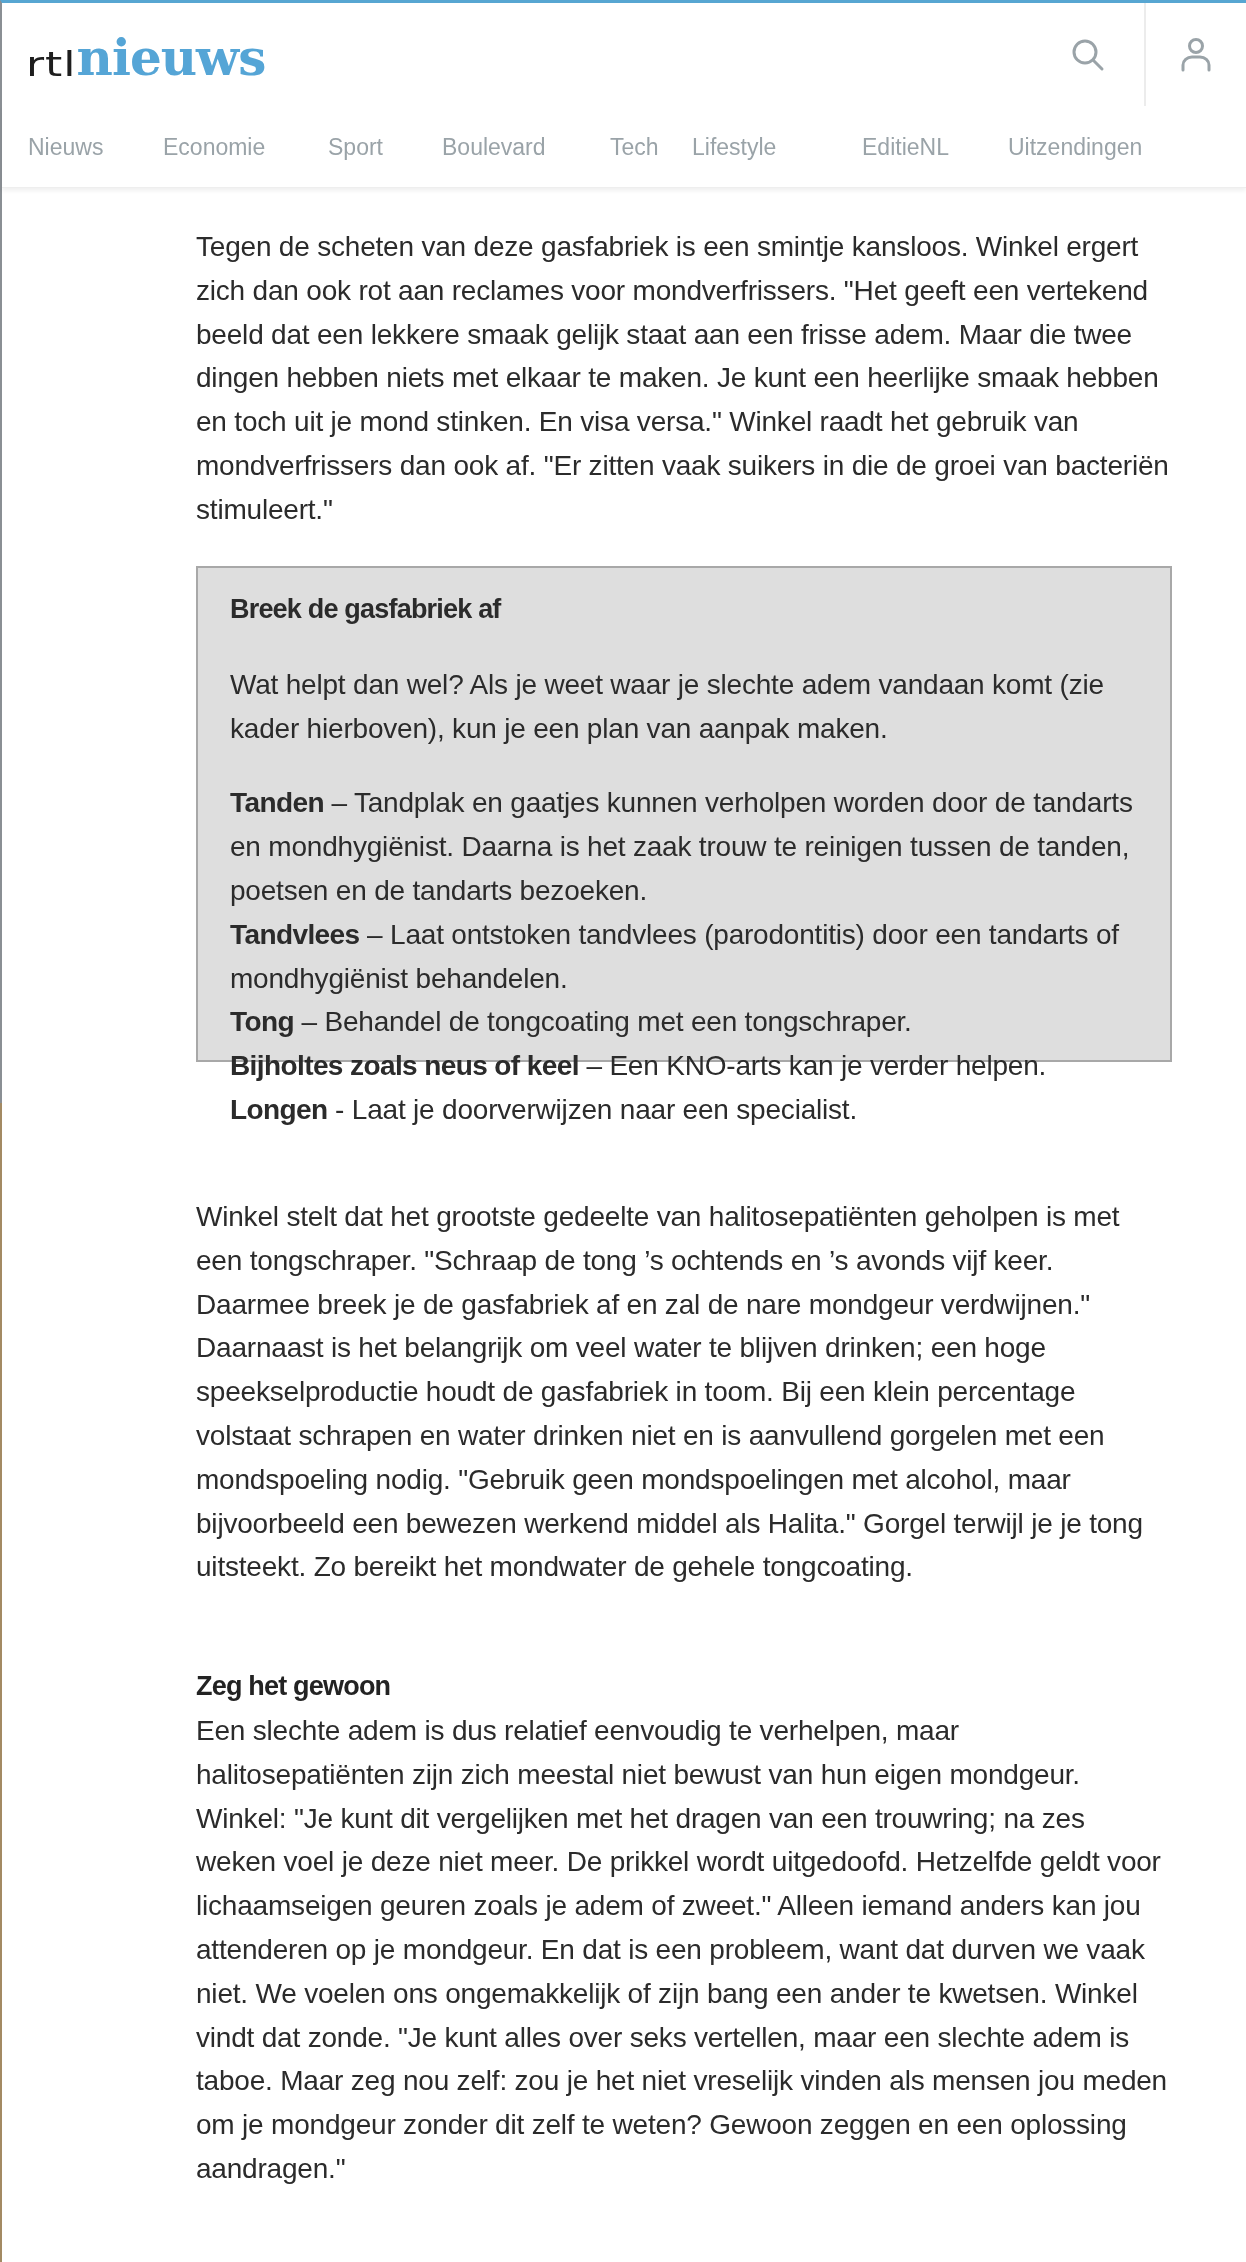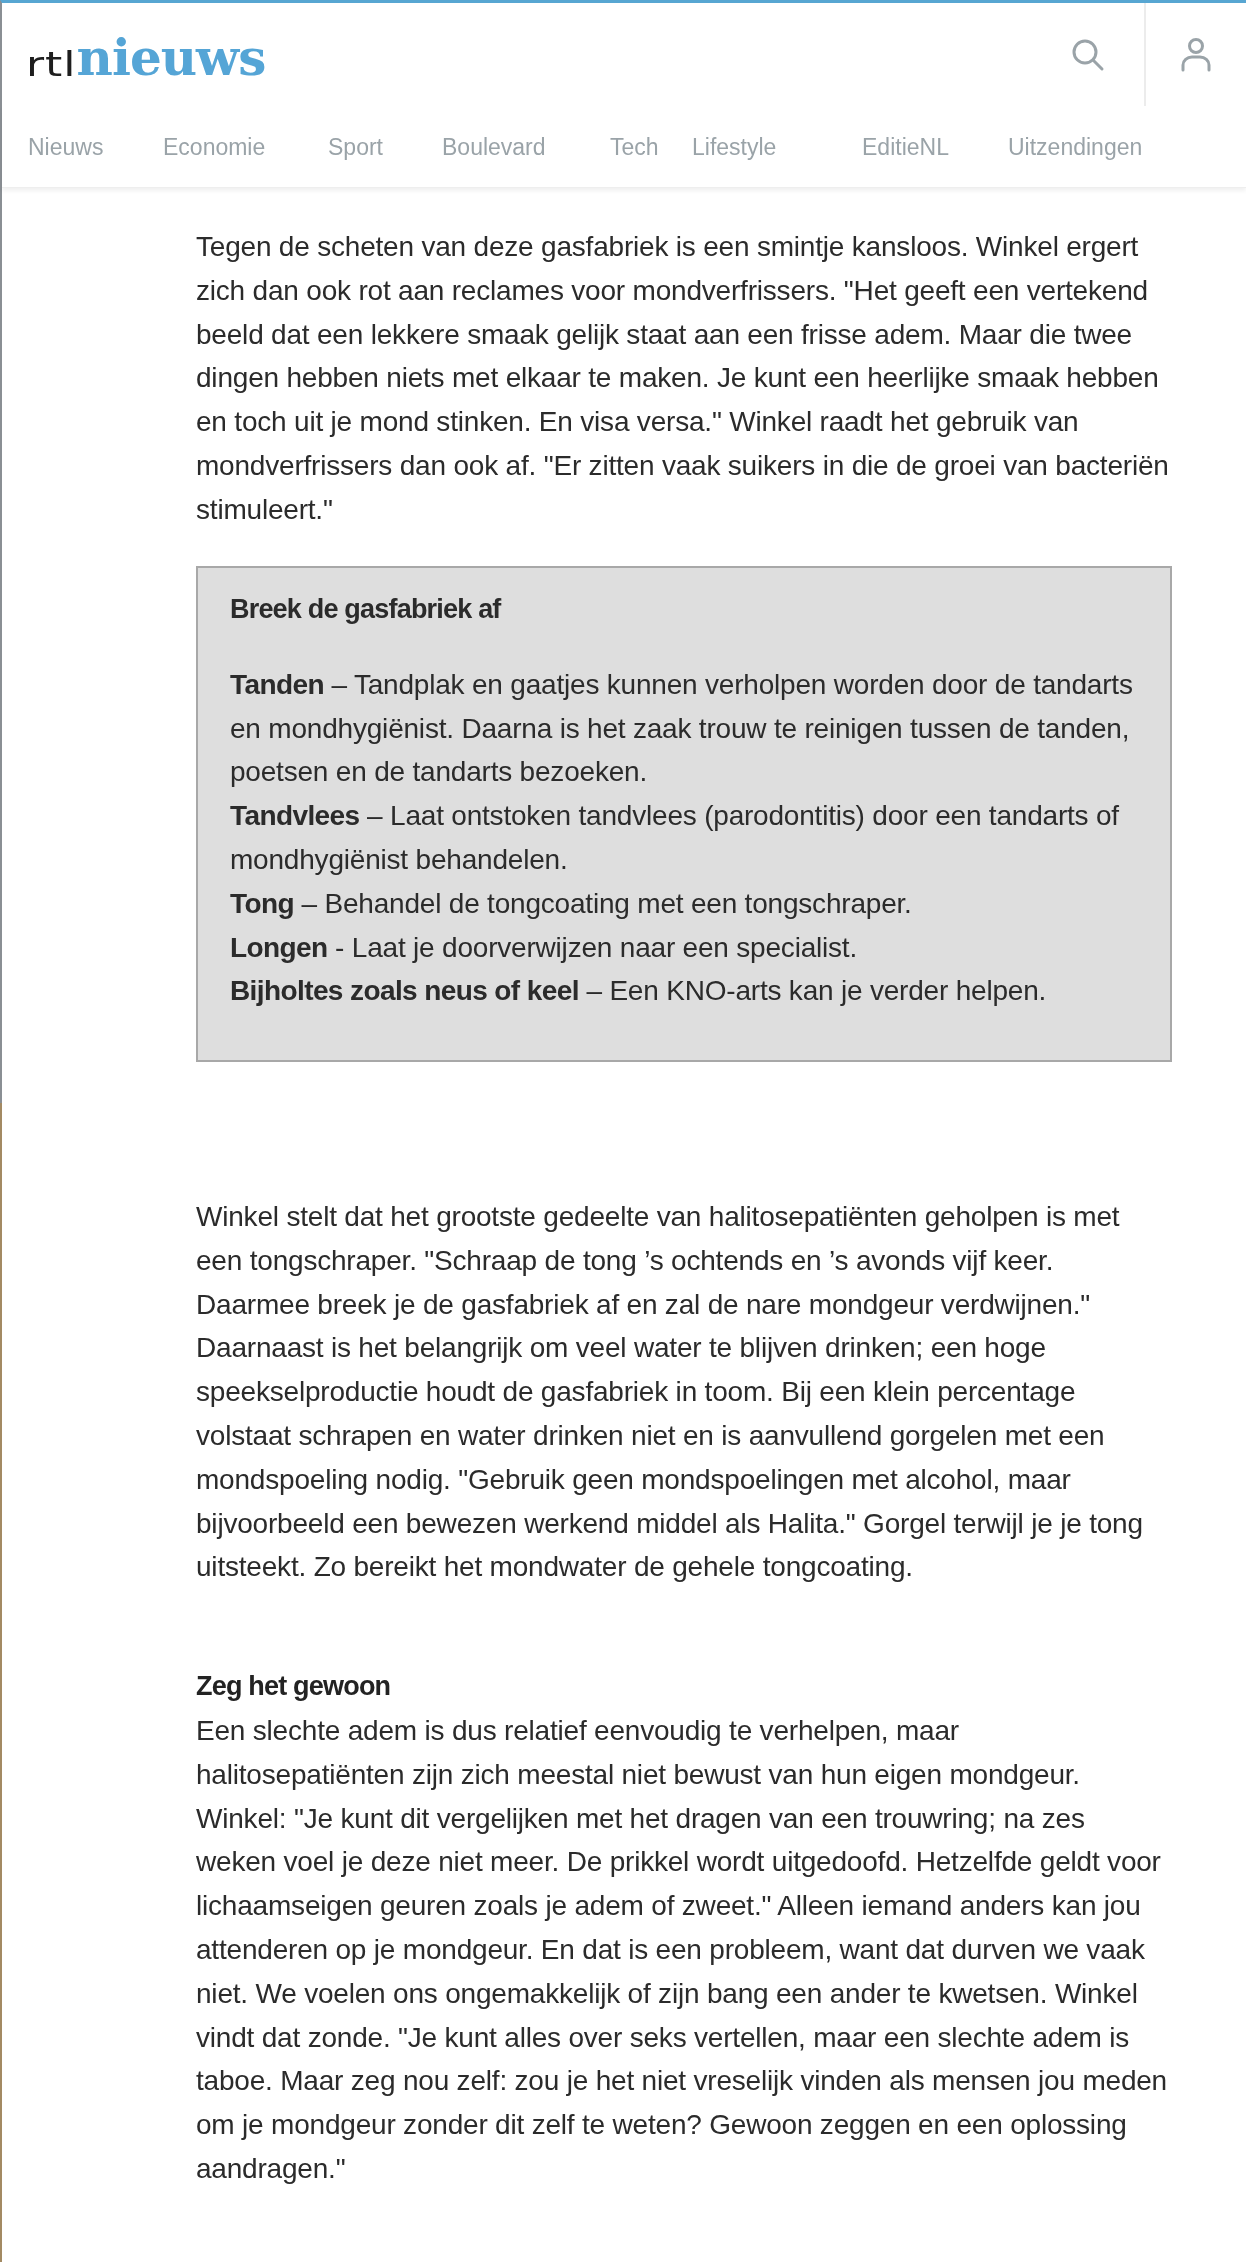--- a/index.html
+++ b/index.html
@@ -112,26 +112,27 @@
   <a class="nav-item" style="left:608px">Tech</a>
   <a class="nav-item" style="left:690px">Lifestyle</a>
   <a class="nav-item" style="left:860px">EditieNL</a>
   <a class="nav-item" style="left:1006px">Uitzendingen</a>
 </nav>
 
 <p class="article para1">Tegen de scheten van deze gasfabriek is een smintje kansloos. Winkel ergert zich dan ook rot aan reclames voor mondverfrissers. "Het geeft een vertekend beeld dat een lekkere smaak gelijk staat aan een frisse adem. Maar die twee dingen hebben niets met elkaar te maken. Je kunt een heerlijke smaak hebben en toch uit je mond stinken. En visa versa." Winkel raadt het gebruik van mondverfrissers dan ook af. "Er zitten vaak suikers in die de groei van bacteriën stimuleert."</p>
 
 <aside class="box">
   <div class="box-title">Breek de gasfabriek af</div>
+  <p class="box-intro">Wat helpt dan wel? Als je weet waar je slechte adem vandaan komt (zie kader hierboven), kun je een plan van aanpak maken.</p>
   <div class="box-list">
     <div><span class="term">Tanden</span><span> – </span><span>Tandplak en gaatjes kunnen verholpen worden door de tandarts en mondhygiënist. Daarna is het zaak trouw te reinigen tussen de tanden, poetsen en de tandarts bezoeken.</span></div>
     <div><span class="term">Tandvlees</span><span> – </span><span>Laat ontstoken tandvlees (parodontitis) door een tandarts of mondhygiënist behandelen.</span></div>
     <div><span class="term">Tong</span><span> – </span><span>Behandel de tongcoating met een tongschraper.</span></div>
+    <div><span class="term">Bijholtes zoals neus of keel</span><span> – </span><span>Een KNO-arts kan je verder helpen.</span></div>
     <div><span class="term">Longen</span><span> - </span><span>Laat je doorverwijzen naar een specialist.</span></div>
-    <div><span class="term">Bijholtes zoals neus of keel</span><span> – </span><span>Een KNO-arts kan je verder helpen.</span></div>
   </div>
 </aside>
 
 <p class="article para2">Winkel stelt dat het grootste gedeelte van halitosepatiënten geholpen is met een tongschraper. "Schraap de tong ’s ochtends en ’s avonds vijf keer. Daarmee breek je de gasfabriek af en zal de nare mondgeur verdwijnen." Daarnaast is het belangrijk om veel water te blijven drinken; een hoge speekselproductie houdt de gasfabriek in toom. Bij een klein percentage volstaat schrapen en water drinken niet en is aanvullend gorgelen met een mondspoeling nodig. "Gebruik geen mondspoelingen met alcohol, maar bijvoorbeeld een bewezen werkend middel als Halita." Gorgel terwijl je je tong uitsteekt. Zo bereikt het mondwater de gehele tongcoating.</p>
 
 <h3 class="section-heading">Zeg het gewoon</h3>
 
 <p class="article para3">Een slechte adem is dus relatief eenvoudig te verhelpen, maar halitosepatiënten zijn zich meestal niet bewust van hun eigen mondgeur. Winkel: "Je kunt dit vergelijken met het dragen van een trouwring; na zes weken voel je deze niet meer. De prikkel wordt uitgedoofd. Hetzelfde geldt voor lichaamseigen geuren zoals je adem of zweet." Alleen iemand anders kan jou attenderen op je mondgeur. En dat is een probleem, want dat durven we vaak niet. We voelen ons ongemakkelijk of zijn bang een ander te kwetsen. Winkel vindt dat zonde. "Je kunt alles over seks vertellen, maar een slechte adem is taboe. Maar zeg nou zelf: zou je het niet vreselijk vinden als mensen jou meden om je mondgeur zonder dit zelf te weten? Gewoon zeggen en een oplossing aandragen."</p>
 
 </body></html>

